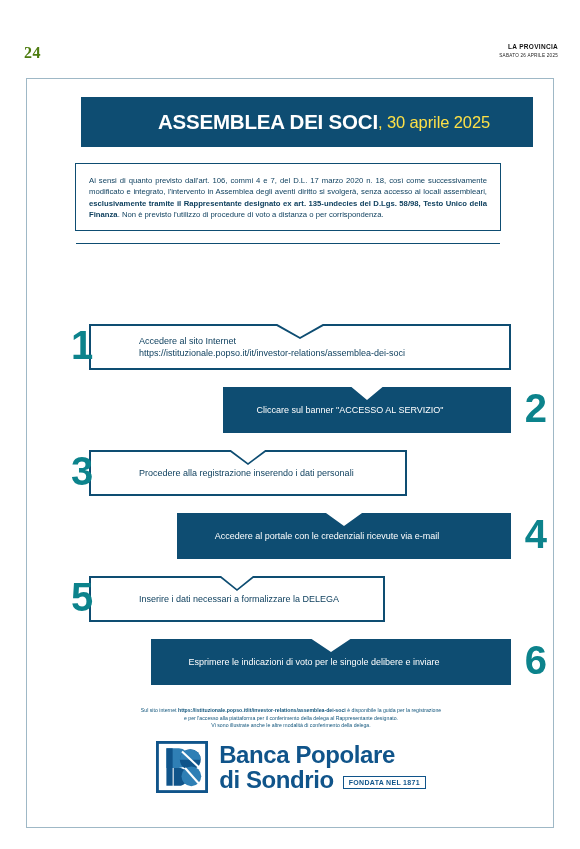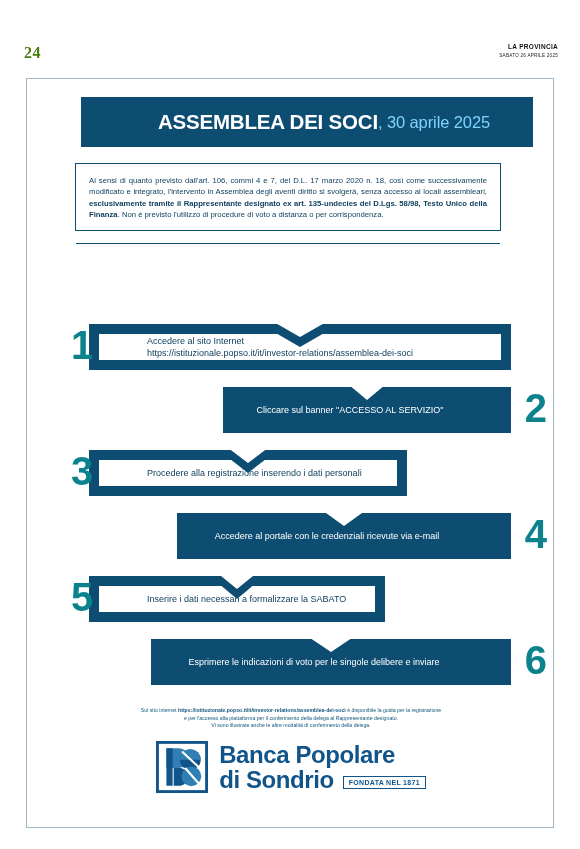--- a/index.html
+++ b/index.html
@@ -44,21 +44,21 @@
   
   #title-bar{
     position:absolute;left:54px;top:18px;width:418px;height:50px;
     background:#0e4d72;
     display:flex;align-items:center;justify-content:center;padding-left:34px;
   }
   #title-bar .t-main{
     font-size:20.5px;font-weight:700;color:#fff;letter-spacing:-0.2px;
   }
   #title-bar .t-sub{
-    font-size:16.5px;font-weight:400;color:#7dd3fc;letter-spacing:-0.1px;
+    font-size:16.5px;font-weight:400;color:#fde047;letter-spacing:-0.1px;
   }
 
   
   #info-box{
     position:absolute;left:48px;top:84px;width:426px;
     border:1.4px solid #0e4d72;
     box-sizing:border-box;
     padding:11px 13px 9px 13px;
   }
   #info-box p{
@@ -82,21 +82,21 @@
     -webkit-clip-path:polygon(
         0% 0%, 44.6% 0%, 50% 13px, 55.4% 0%, 100% 0%,
         100% 100%, 55.4% 100%, 50% calc(100% + 13px), 44.6% 100%, 0% 100%);
     clip-path:polygon(
         0% 0%, 44.6% 0%, 50% 13px, 55.4% 0%, 100% 0%,
         100% 100%, 55.4% 100%, 50% calc(100% + 13px), 44.6% 100%, 0% 100%);
   }
   
   .banner.outline{
     background:#0e4d72;
-    padding:10px;
+    padding:2px;
   }
   .banner.outline .inner{
     width:100%;height:100%;background:#fff;
     box-sizing:border-box;
     -webkit-clip-path:polygon(
         0% 0%, 44.4% 0%, 50% 13px, 55.6% 0%, 100% 0%,
         100% 100%, 55.6% 100%, 50% calc(100% + 13px), 44.4% 100%, 0% 100%);
     clip-path:polygon(
         0% 0%, 44.4% 0%, 50% 13px, 55.6% 0%, 100% 0%,
         100% 100%, 55.6% 100%, 50% calc(100% + 13px), 44.4% 100%, 0% 100%);
@@ -240,21 +240,21 @@
       <div class="banner solid">
         <div class="step-text">Accedere al portale con le credenziali ricevute via e-mail</div>
       </div>
       <div class="step-num right">4</div>
     </div>
 
     <div class="step s5">
       <div class="shadow"></div>
       <div class="banner outline">
         <div class="inner">
-          <div class="step-text">Inserire i dati necessari a formalizzare la SABATO</div>
+          <div class="step-text">Inserire i dati necessari a formalizzare la DELEGA</div>
         </div>
       </div>
       <div class="step-num left">5</div>
     </div>
 
     <div class="step s6">
       <div class="shadow"></div>
       <div class="banner solid">
         <div class="step-text">Esprimere le indicazioni di voto per le singole delibere e inviare</div>
       </div>

